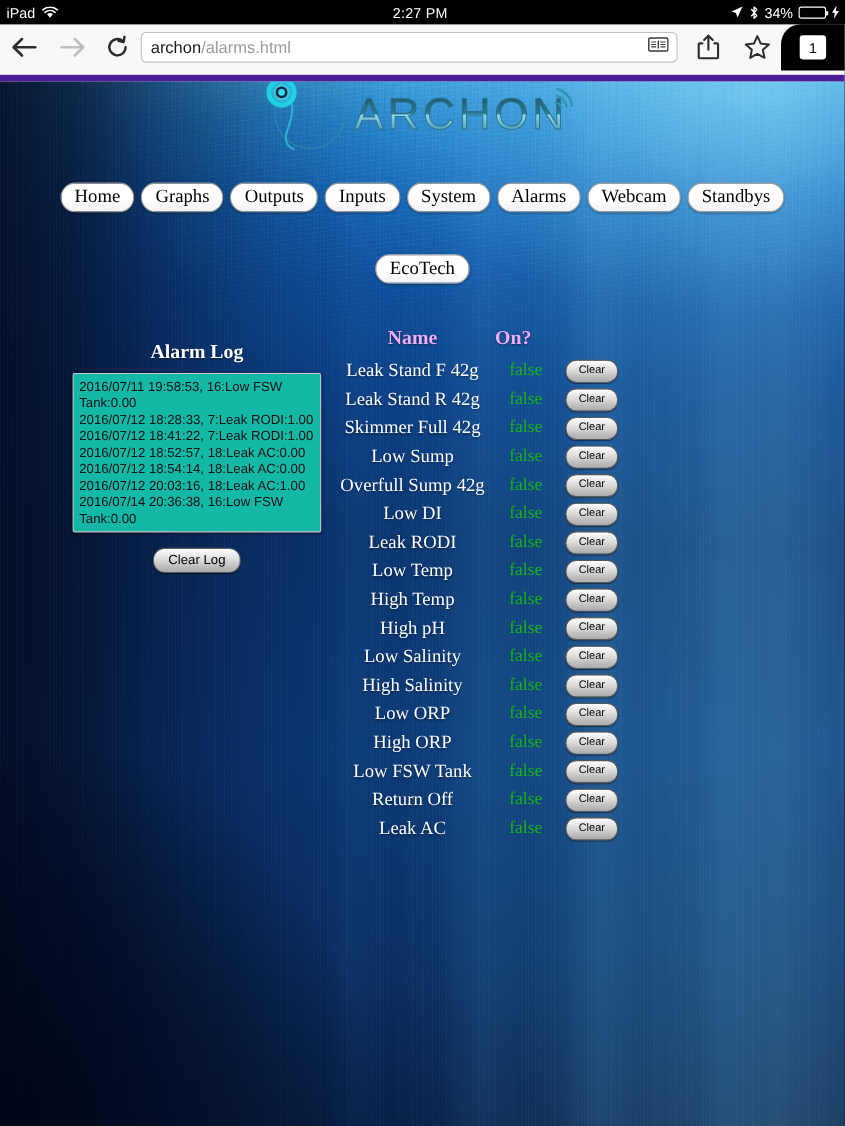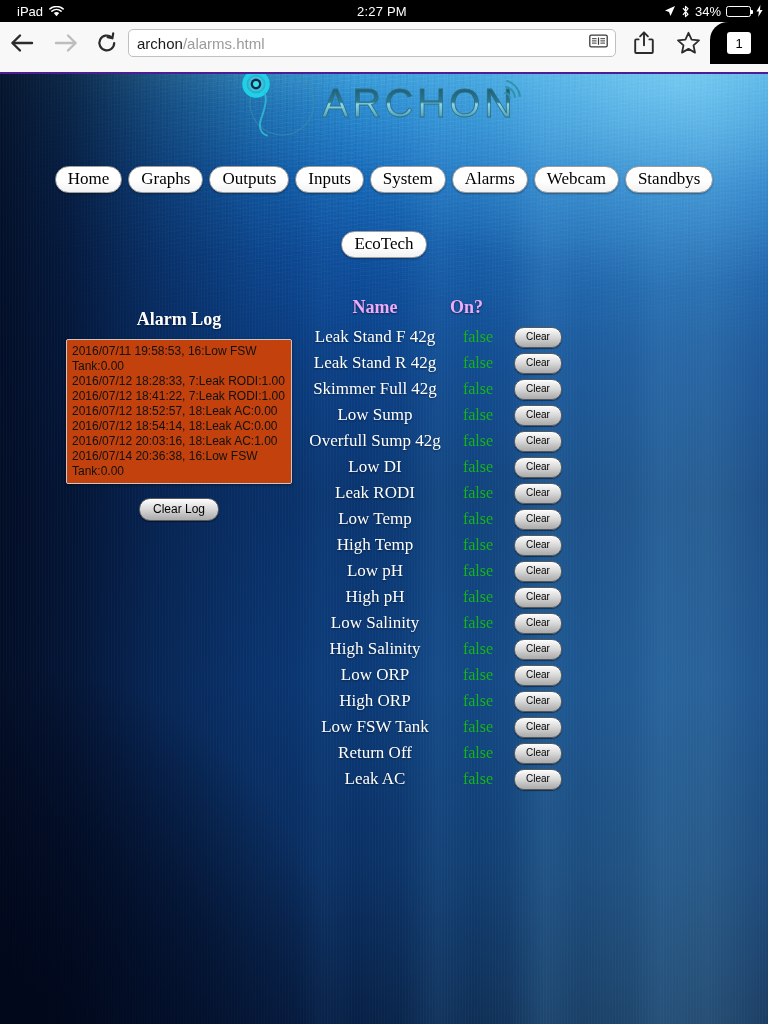--- a/index.html
+++ b/index.html
@@ -22,21 +22,21 @@
   #statusbar {
     position: absolute; top: 0; left: 0;
     width: 768px; height: 22px;
     background: #000;
     color: #fff;
     font-size: 13px;
     z-index: 40;
   }
   #statusbar .sb-left {
     position: absolute; left: 6px; top: 0;
-    height: 22px; display: flex; align-items: center; gap: 6px; margin-left: 11px;
+    height: 22px; display: flex; align-items: center; gap: 6px;
   }
   #statusbar .sb-center {
     position: absolute; left: 0; top: 0; width: 764px; height: 22px;
     display: flex; align-items: center; justify-content: center;
     font-weight: normal;
     letter-spacing: .2px;
   }
   #statusbar .sb-right {
     position: absolute; right: 5px; top: 0;
     height: 22px; display: flex; align-items: center; gap: 5px;
@@ -61,21 +61,21 @@
     background: #4cd964;
     border-radius: 1px;
   }
   .pct { font-size: 13px; }
 
   
   #toolbar {
     position: absolute; top: 22px; left: 0;
     width: 768px; height: 52px;
     background: #f8f8f8;
-    border-bottom: 2px solid #4c1d95;
+    border-bottom: 6px solid #4c1d95;
     z-index: 35;
   }
   #toolbar .tb-inner {
     position: relative;
     width: 768px; height: 42px;
     display: flex; align-items: center;
   }
   .nav-arrow {
     width: 44px; height: 42px;
     display: flex; align-items: center; justify-content: center;
@@ -253,21 +253,21 @@
     font-weight: bold;
     font-size: 18px;
     color: #ffffff;
     margin-bottom: 9px;
     text-shadow: 0 1px 2px rgba(0,0,0,0.5);
   }
   #logbox {
     width: 226px;
     height: 145px;
     margin: 0 auto;
-    background: #c2410c;
+    background: #14b8a6;
     border: 1px solid #c8c8c8;
     border-radius: 2px;
     text-align: left;
     padding: 4px 5px;
     overflow: hidden;
     box-shadow: 0 1px 3px rgba(0,0,0,0.45);
   }
   .logline {
     font-family: "Liberation Sans", sans-serif;
     font-size: 12px;
@@ -551,25 +551,20 @@
                   <td class="c-name">Low Temp</td>
                   <td class="c-on"><span class="val-false">false</span></td>
                   <td class="c-act"><span class="silverbtn small">Clear</span></td>
                 </tr>
                 <tr>
                   <td class="c-name">High Temp</td>
                   <td class="c-on"><span class="val-false">false</span></td>
                   <td class="c-act"><span class="silverbtn small">Clear</span></td>
                 </tr>
                 <tr>
-                  <td class="c-name">Low pH</td>
-                  <td class="c-on"><span class="val-false">false</span></td>
-                  <td class="c-act"><span class="silverbtn small">Clear</span></td>
-                </tr>
-                <tr>
                   <td class="c-name">High pH</td>
                   <td class="c-on"><span class="val-false">false</span></td>
                   <td class="c-act"><span class="silverbtn small">Clear</span></td>
                 </tr>
                 <tr>
                   <td class="c-name">Low Salinity</td>
                   <td class="c-on"><span class="val-false">false</span></td>
                   <td class="c-act"><span class="silverbtn small">Clear</span></td>
                 </tr>
                 <tr>

